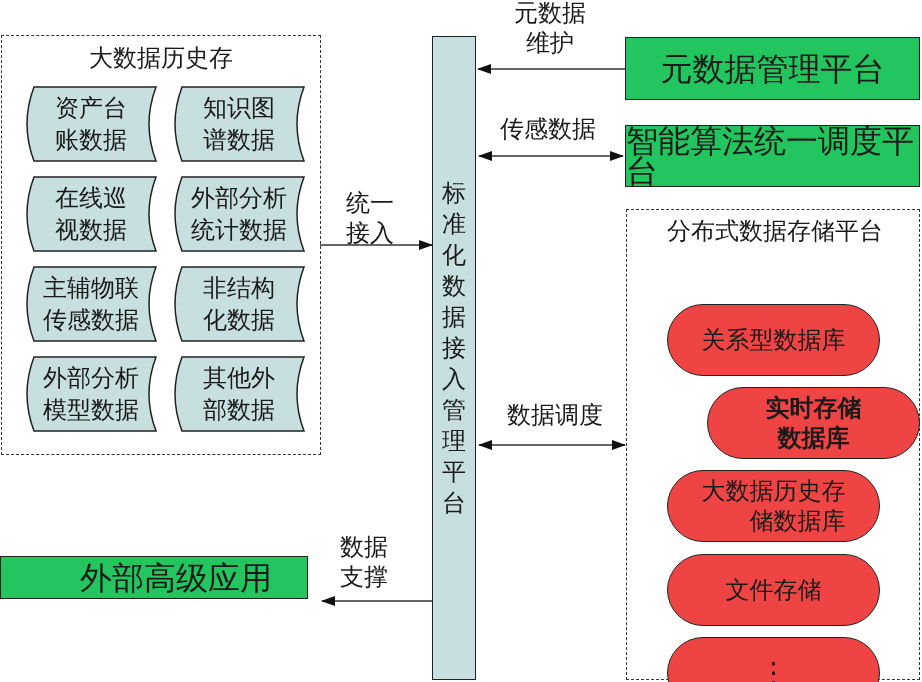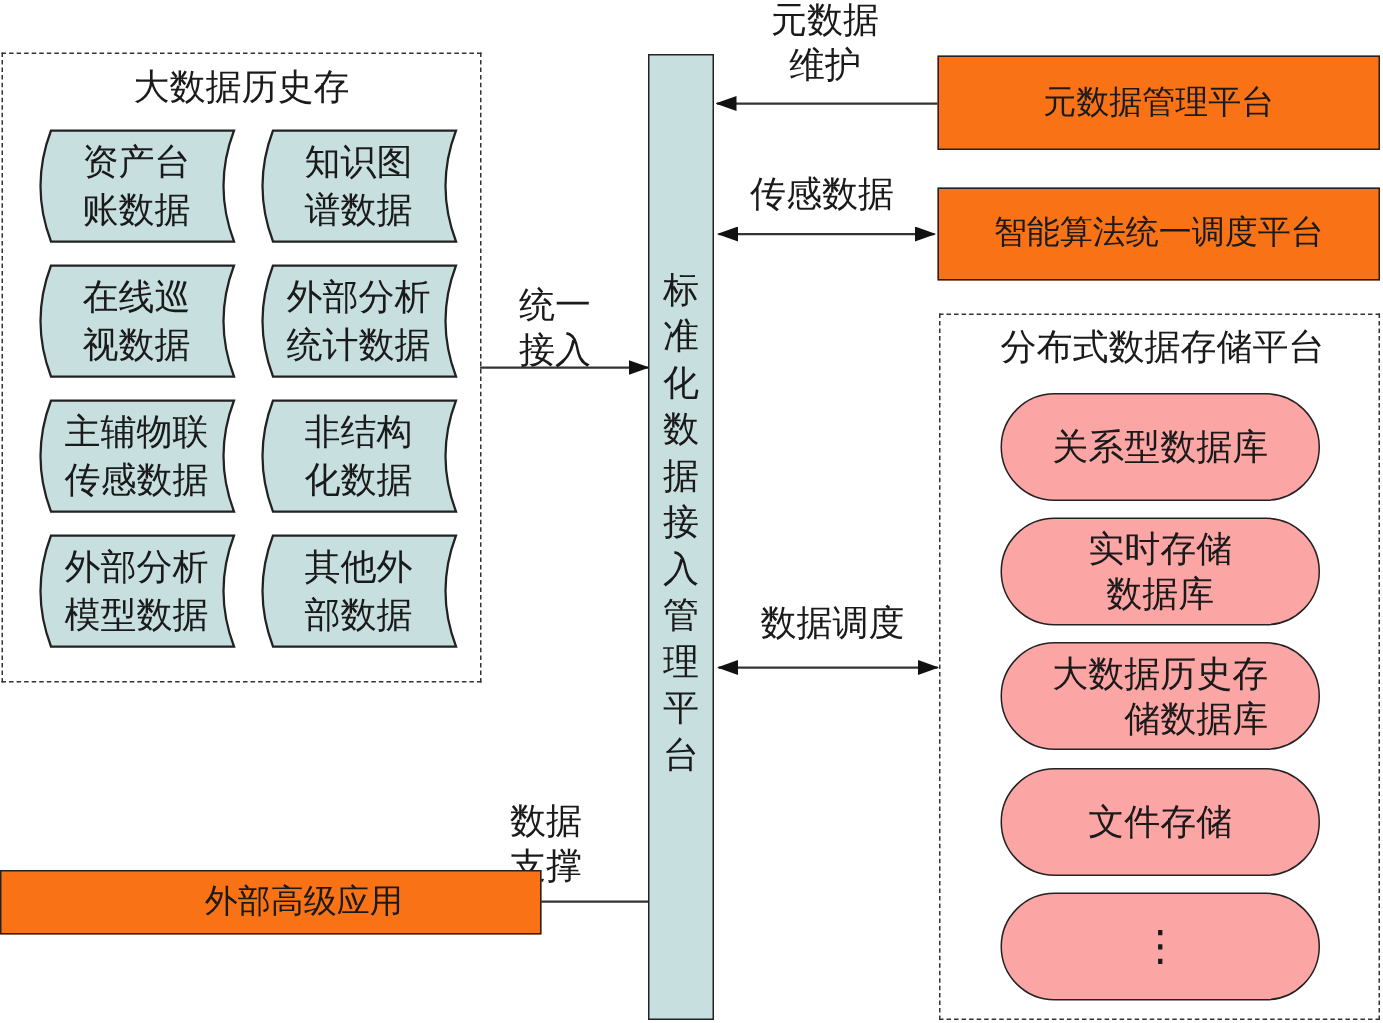--- a/index.html
+++ b/index.html
@@ -1,25 +1,25 @@
 <!DOCTYPE html>
 <html><head>
   <meta charset="utf-8">
   <style>
     html, body { margin: 0; padding: 0; background: #ffffff; }
     body { width: 922px; height: 682px; position: relative; overflow: hidden;
            font-family: "DejaVu Serif", "Liberation Serif", serif; color: #1a1a1a; }
     #canvas { position: absolute; left: 0; top: 0; width: 922px; height: 682px; }
     .lbl { position: absolute; font-size: 24px; line-height: 30px; text-align: center; white-space: pre-line; color: #1a1a1a; }
-    .box { position: absolute; background: #f97316; border: 1.5px solid #222; box-sizing: border-box;
+    .box { position: absolute; background: #22c55e; border: 1.5px solid #222; box-sizing: border-box;
            display: flex; align-items: center; justify-content: center; text-align: left;
-           font-size: 22px; line-height: 30px; white-space: pre-line; }
-    .pill { position: absolute; background: #fca5a5; border: 1.5px solid #222; box-sizing: border-box;
+           font-size: 32px; line-height: 30px; white-space: pre-line; }
+    .pill { position: absolute; background: #ef4444; border: 1.5px solid #222; box-sizing: border-box;
             border-radius: 36px; display: flex; align-items: center; justify-content: center;
-            text-align: center; font-size: 24px; line-height: 30px; white-space: pre-line; }
+            text-align: center; font-size: 24px; line-height: 30px; white-space: pre-line; margin-top: 42px; }
     .dashed { position: absolute; border: 1.5px dashed #333; box-sizing: border-box; }
     .store { position: absolute; width: 150px; height: 76px; }
     .store svg { position: absolute; left: 0; top: 0; }
     .store .txt { position: absolute; left: 0; top: 0; width: 100%; height: 100%;
                   display: flex; align-items: center; justify-content: center; text-align: center;
                   font-size: 24px; line-height: 32px; white-space: pre-line; }
     .vbar { position: absolute; left: 432px; top: 36px; width: 44px; height: 644px;
             background: #c8dfdf; border: 1.5px solid #222; box-sizing: border-box; }
     .vtext { position: absolute; left: 432px; top: 178px; width: 44px; text-align: center;
              font-size: 24px; line-height: 31px; }
@@ -134,22 +134,22 @@
     <span>台</span>
   </div>
 
 <div class="box" style="left:625px; top:37px; width:295px; height:63px;">元数据管理平台</div>
 <div class="box" style="left:625px; top:125px; width:295px; height:62px;">智能算法统一调度平台</div>
 
 <div class="dashed" style="left:626px; top:209px; width:294px; height:471px;"></div>
 <div class="lbl" style="left:626px; top:216px; width:298px;">分布式数据存储平台</div>
 
 <div class="pill" style="left:667px; top:262px; width:213px; height:72px;">关系型数据库</div>
-<div class="pill" style="left:667px; top:345px; width:213px; height:72px;">实时存储
+<div class="pill" style="left:707px; top:345px; width:213px; height:72px;font-weight:bold;">实时存储
 数据库</div>
 <div class="pill" style="left:667px; top:428px; width:213px; height:72px;text-align:right;">大数据历史存
 储数据库</div>
 <div class="pill" style="left:667px; top:512px; width:213px; height:72px;">文件存储</div>
 <div class="pill" style="left:667px; top:595px; width:213px; height:72px;">
   <span class="dots">⋮</span>
 </div>
 
-<div class="box" style="left:0px; top:580px; width:361px; height:43px;padding-left:44px;">外部高级应用</div>
+<div class="box" style="left:0px; top:556px; width:308px; height:43px;padding-left:44px;">外部高级应用</div>
 
 </body></html>

